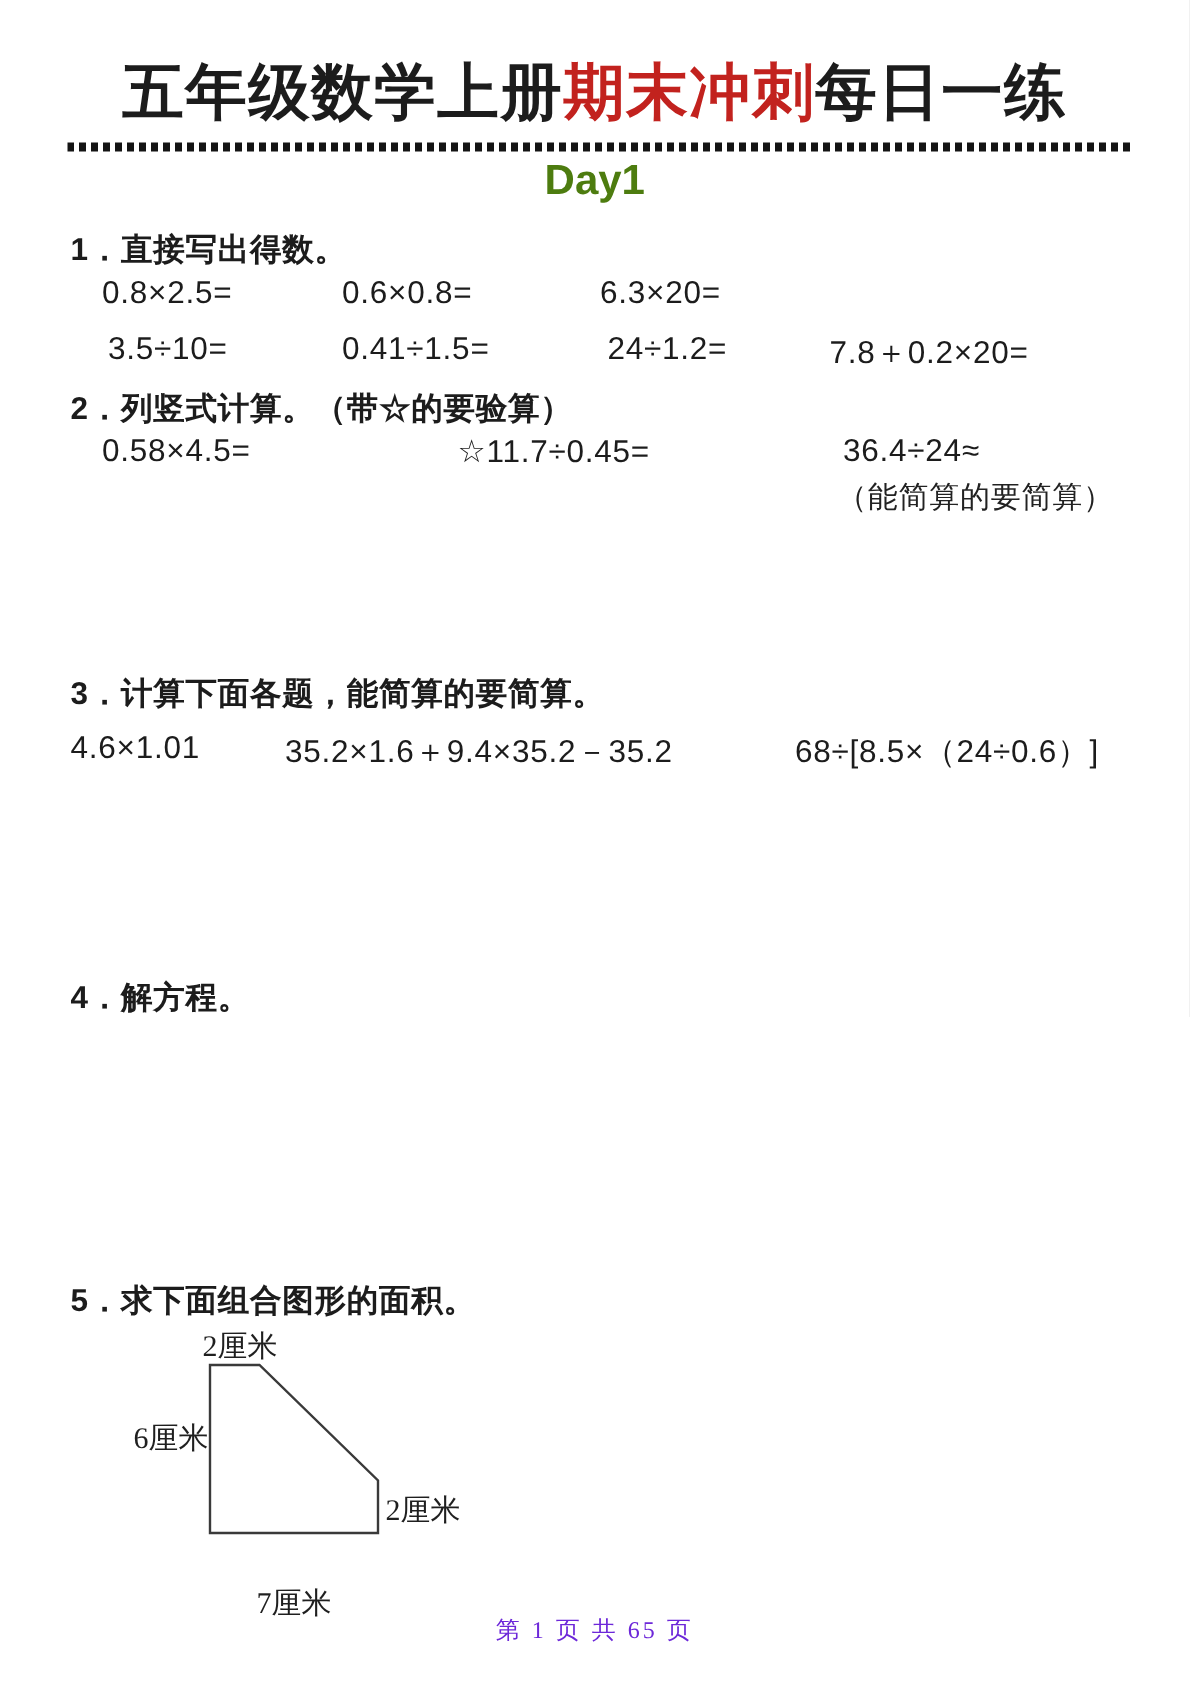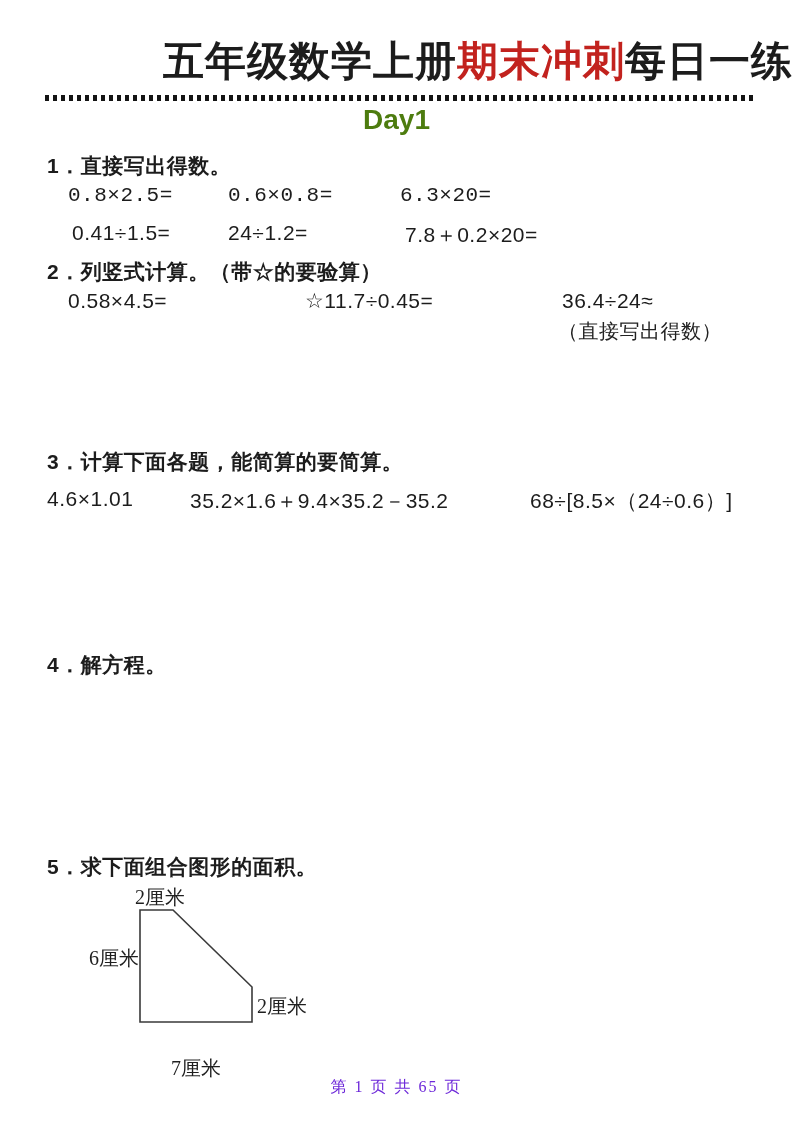--- a/index.html
+++ b/index.html
@@ -9,21 +9,21 @@
     width:793px; height:1122px;
     margin:0 auto;
     background:#ffffff;
     font-family:"Liberation Sans", sans-serif;
     color:#1c1c1c;
     overflow:hidden;
   }
   
   .title {
     position:absolute; top:34px; left:0; right:0;
-    text-align:right;
+    text-align:center;
     font-size:41px; font-weight:700;
     letter-spacing:1px;
     white-space:nowrap;
   }
   .title .hl { color:#c2221e; }
   .dotted-divider {
     position:absolute; top:95px; left:45px; width:711px; height:6px;
     background:repeating-linear-gradient(90deg,#141414 0px,#141414 4.5px,transparent 4.5px,transparent 8px);
   }
   .day {
@@ -40,21 +40,21 @@
     white-space:nowrap;
   }
   .expr-row {
     position:absolute;
     display:grid;
     font-size:21px; font-weight:500;
     letter-spacing:0.5px;
     white-space:nowrap;
   }
   .expr-row span { display:block; }
-  #q1-row1 { top:184px; left:68px;  grid-template-columns:160px 172px 145px auto;font-family:Liberation Mono, monospace; }
+  #q1-row1 { top:184px; left:68px;  grid-template-columns:160px 172px 145px auto; }
   #q1-row2 { top:221px; left:72px;  grid-template-columns:156px 177px 148px auto; }
   #q1-header { top:152px; }
   #q2-header { top:258px; }
   #q2-row  { top:289px; left:68px;  grid-template-columns:237px 257px auto; }
   .q2-note {
     position:absolute; top:318px; left:558px;
     font-family:"Liberation Serif", serif;
     font-size:20px; color:#222;
     letter-spacing:0.5px;
     white-space:nowrap;
@@ -101,32 +101,33 @@
 
   <div class="day">Day1</div>
 
   <div class="q-header" id="q1-header">1．直接写出得数。</div>
   <div class="expr-row" id="q1-row1">
     <span>0.8×2.5=</span>
     <span>0.6×0.8=</span>
     <span>6.3×20=</span>
   </div>
   <div class="expr-row" id="q1-row2">
+    <span>3.5÷10=</span>
     <span>0.41÷1.5=</span>
     <span>24÷1.2=</span>
     <span>7.8＋0.2×20=</span>
   </div>
 
   <div class="q-header" id="q2-header">2．列竖式计算。（带☆的要验算）</div>
   <div class="expr-row" id="q2-row">
     <span>0.58×4.5=</span>
     <span>☆11.7÷0.45=</span>
     <span>36.4÷24≈</span>
   </div>
-  <div class="q2-note">（直接写出得数）</div>
+  <div class="q2-note">（能简算的要简算）</div>
 
   <div class="q-header" id="q3-header">3．计算下面各题，能简算的要简算。</div>
   <div class="expr-row" id="q3-row">
     <span>4.6×1.01</span>
     <span>35.2×1.6＋9.4×35.2－35.2</span>
     <span>68÷[8.5×（24÷0.6）]</span>
   </div>
 
   <div class="q-header" id="q4-header">4．解方程。</div>
 

